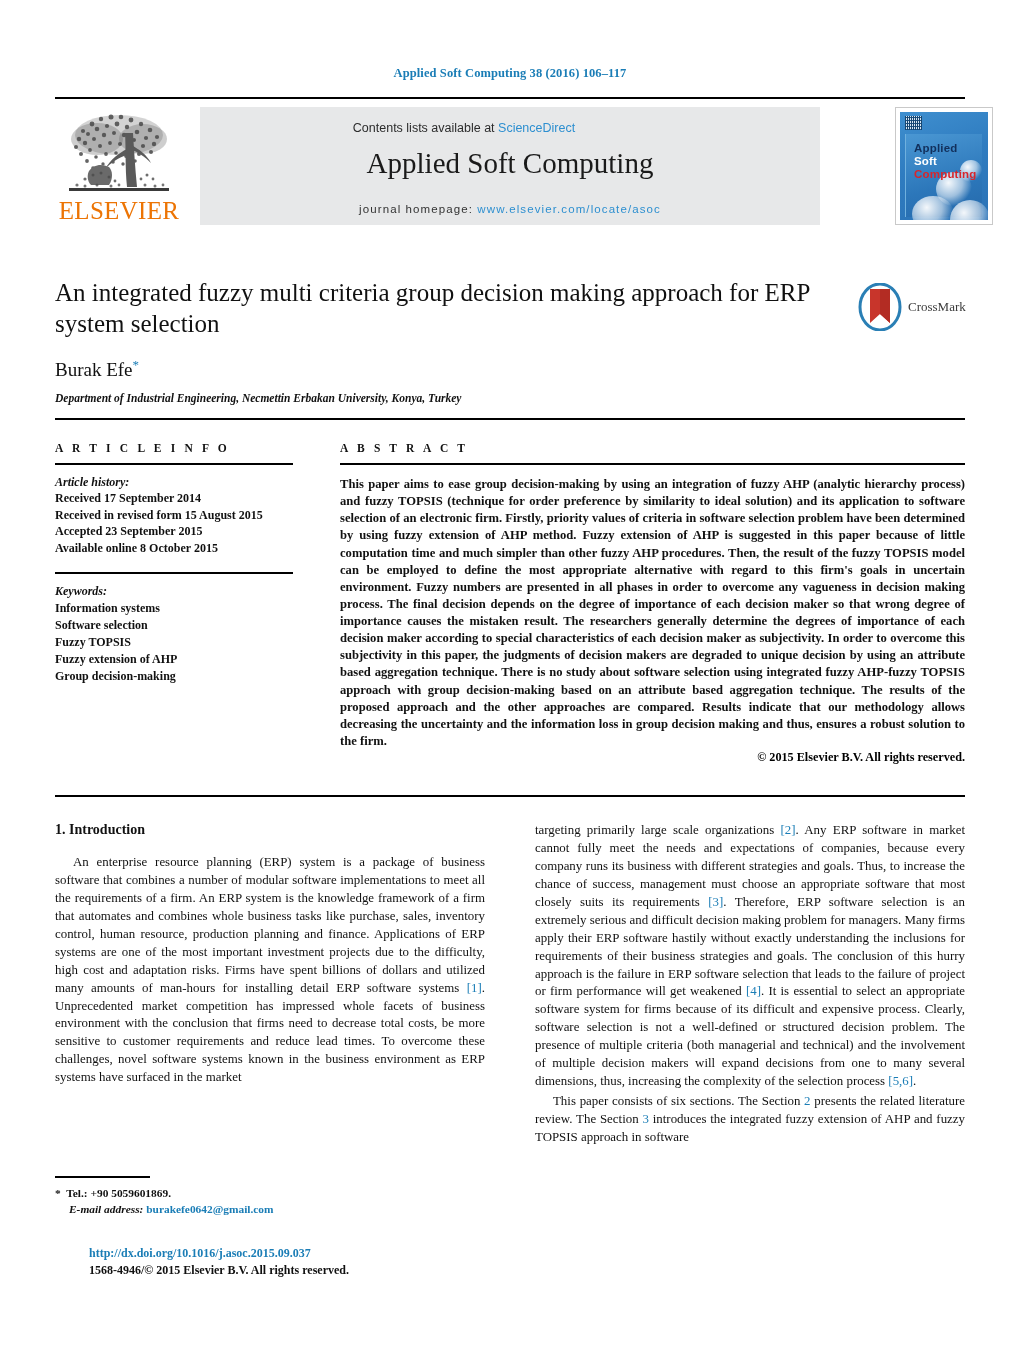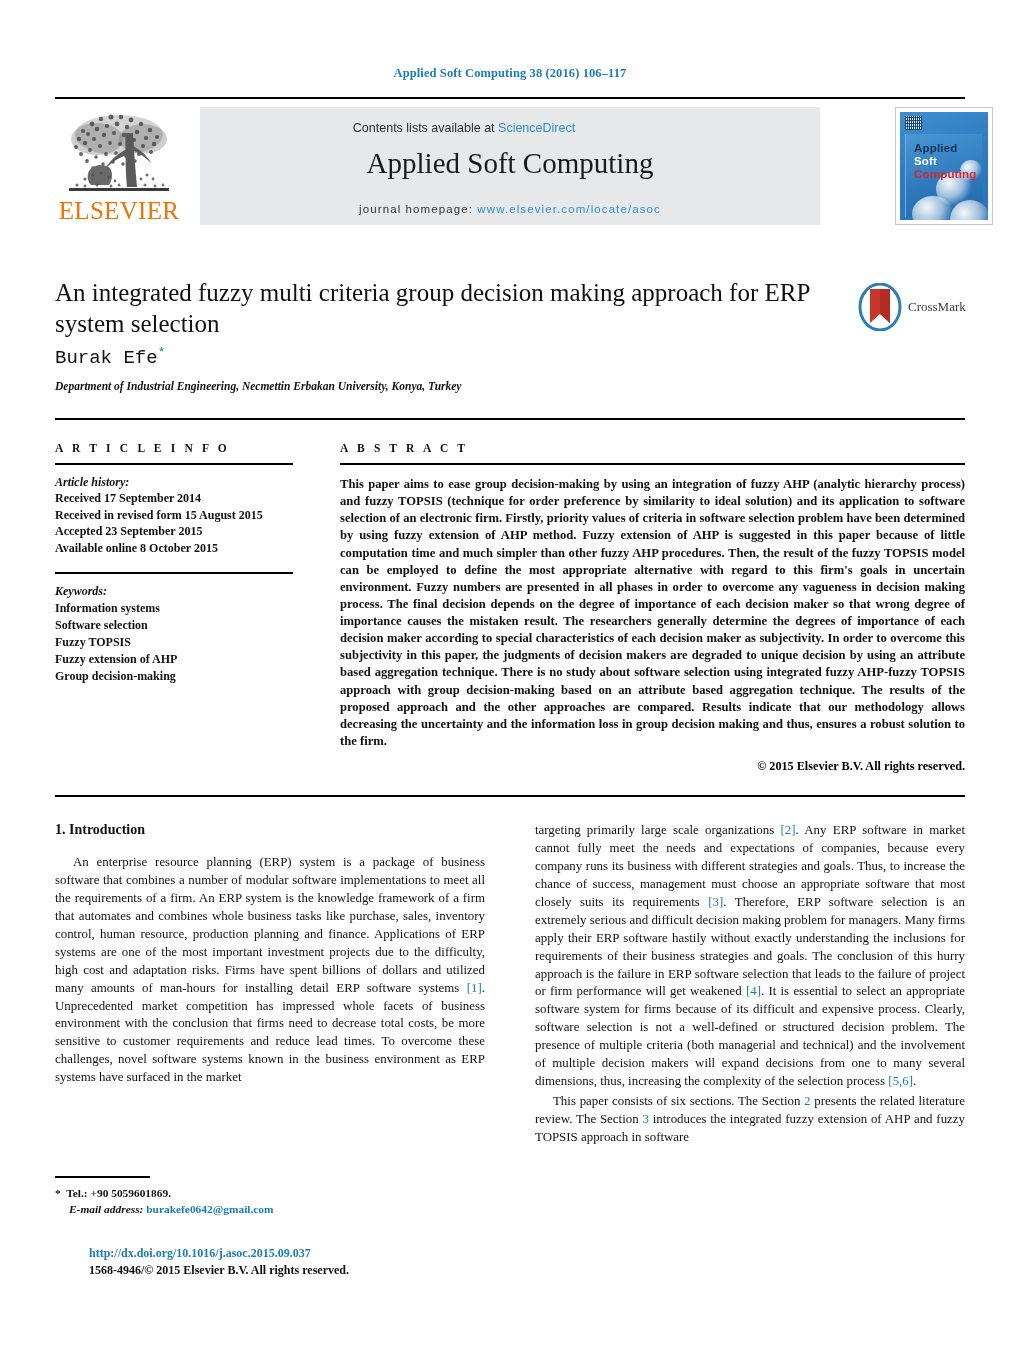--- a/index.html
+++ b/index.html
@@ -88,21 +88,21 @@
   .cover-l3{top:35px;color:#d8252b;}
 
   
   .title-block{position:absolute;left:55px;top:278px;width:910px;}
   .paper-title{
     font-family:"Liberation Serif", serif;
     font-size:25px;line-height:1.22;font-weight:400;color:#111;
     width:790px;
   }
   .author{
-    margin-top:6px;font-size:19px;font-family:Liberation Mono, monospace;color:#111;
+    margin-top:18px;font-size:19px;font-family:Liberation Serif, serif;color:#111;
   }
   .author-star{color:#1a7db6;font-size:13px;vertical-align:super;}
   .affiliation{
     margin-top:11px;font-size:11.5px;font-style:italic;font-weight:bold;
     font-family:"Liberation Serif", serif;color:#111;
   }
   .crossmark{position:absolute;left:803px;top:5px;width:150px;height:52px;}
   .cm-logo{position:absolute;left:0;top:0;width:44px;height:48px;}
   .cm-text{position:absolute;left:50px;top:16px;
     font-family:"Liberation Serif", serif;font-size:13px;color:#3c3c3c;}
@@ -124,21 +124,21 @@
     line-height:1.37;color:#111;font-weight:bold;}
   .info-label{font-style:italic;}
   .hist-rule{width:238px;height:2px;background:#000;margin-top:16px;}
   .kw-body{margin-top:9px;font-family:"Liberation Serif", serif;font-size:12px;
     line-height:1.42;color:#111;font-weight:bold;}
   .abs-body{
     margin-top:11px;font-family:"Liberation Serif", serif;font-size:12.6px;
     line-height:1.36;text-align:justify;color:#111;font-weight:bold;
     width:625px;
   }
-  .copyright{margin-top:9px;text-align:right;font-weight:bold;
+  .copyright{text-align:right;font-weight:bold;
     font-family:"Liberation Serif", serif;font-size:12.2px;}
   .bottom-rule{position:absolute;left:55px;top:795px;width:910px;height:2px;background:#000;}
 
   
   .body-cols{position:absolute;left:55px;top:822px;width:910px;height:410px;}
   .bcol{position:absolute;top:0;width:430px;}
   .bcol-left{left:0;}
   .bcol-right{left:480px;}
   .body-head{
     font-family:"Liberation Serif", serif;font-weight:bold;font-size:14px;color:#111;

